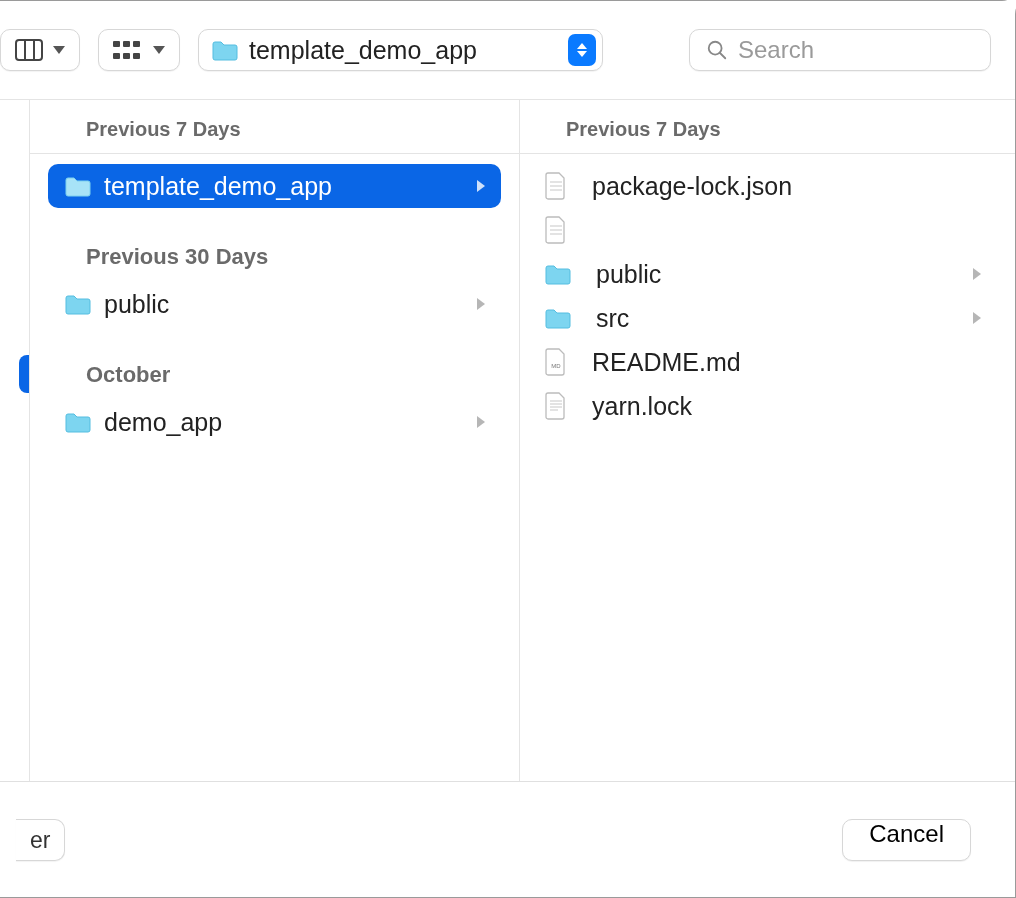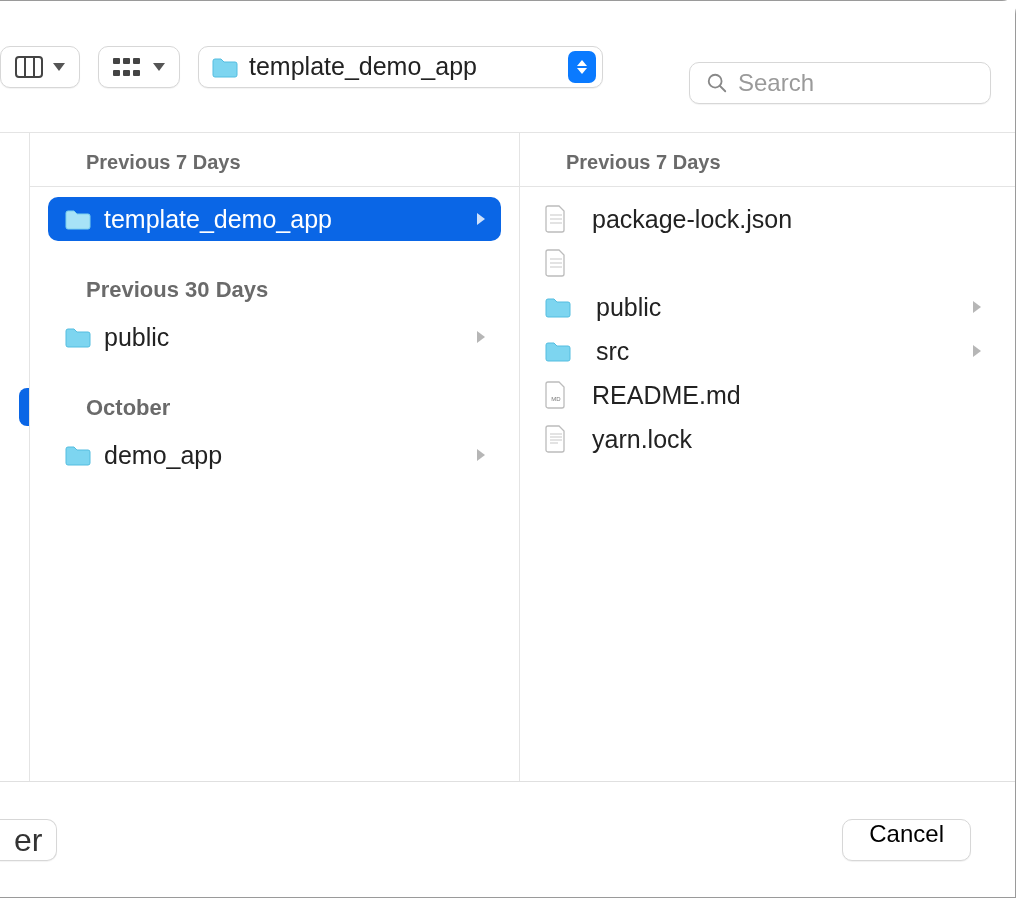--- a/index.html
+++ b/index.html
@@ -112,21 +112,20 @@
       background: #ffffff;
       border: 1px solid #d7d7d7;
       border-radius: 10px;
       height: 42px;
       display: flex;
       align-items: center;
       padding: 0 16px;
       gap: 10px;
       width: 302px;
       box-shadow: 0 1px 1px rgba(0,0,0,0.05);
-      margin-top: 33px;
     }
     .search-icon {
       width: 22px;
       height: 22px;
       flex-shrink: 0;
     }
     .search-input {
       border: none;
       outline: none;
       font-size: 24px;
@@ -238,32 +237,32 @@
       height: 116px;
       display: flex;
       align-items: center;
       justify-content: flex-end;
       gap: 20px;
       padding: 0 44px;
       background: #ffffff;
     }
     .left-cut-button {
       position: absolute;
-      left: 0;
+      left: 16px;
       bottom: 58px;
       transform: translateY(50%);
       background: #ffffff;
       border: 1px solid #d7d7d7;
       border-left: none;
       border-radius: 0 10px 10px 0;
       height: 42px;
       display: flex;
       align-items: center;
       padding: 0 14px;
-      font-size: 32px;
+      font-size: 23px;
       color: #333;
       box-shadow: 0 1px 1px rgba(0,0,0,0.05);
     }
     .btn {
       border-radius: 10px;
       height: 42px;
       min-width: 128px;
       padding: 0 26px;
       font-size: 24px;
       display: flex;

